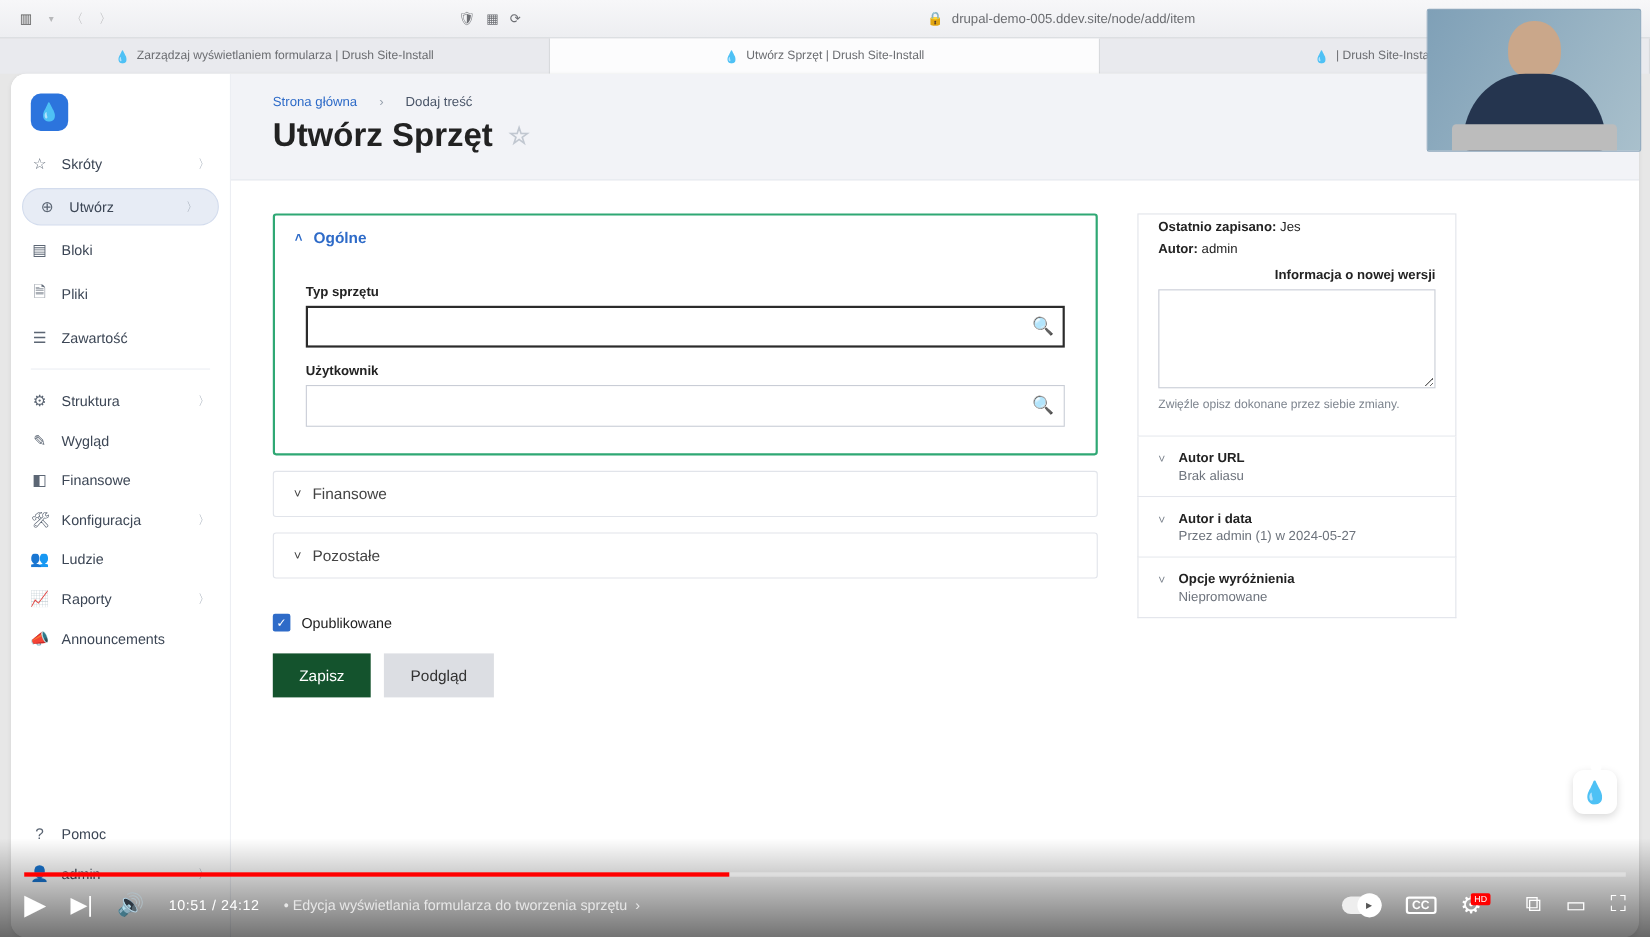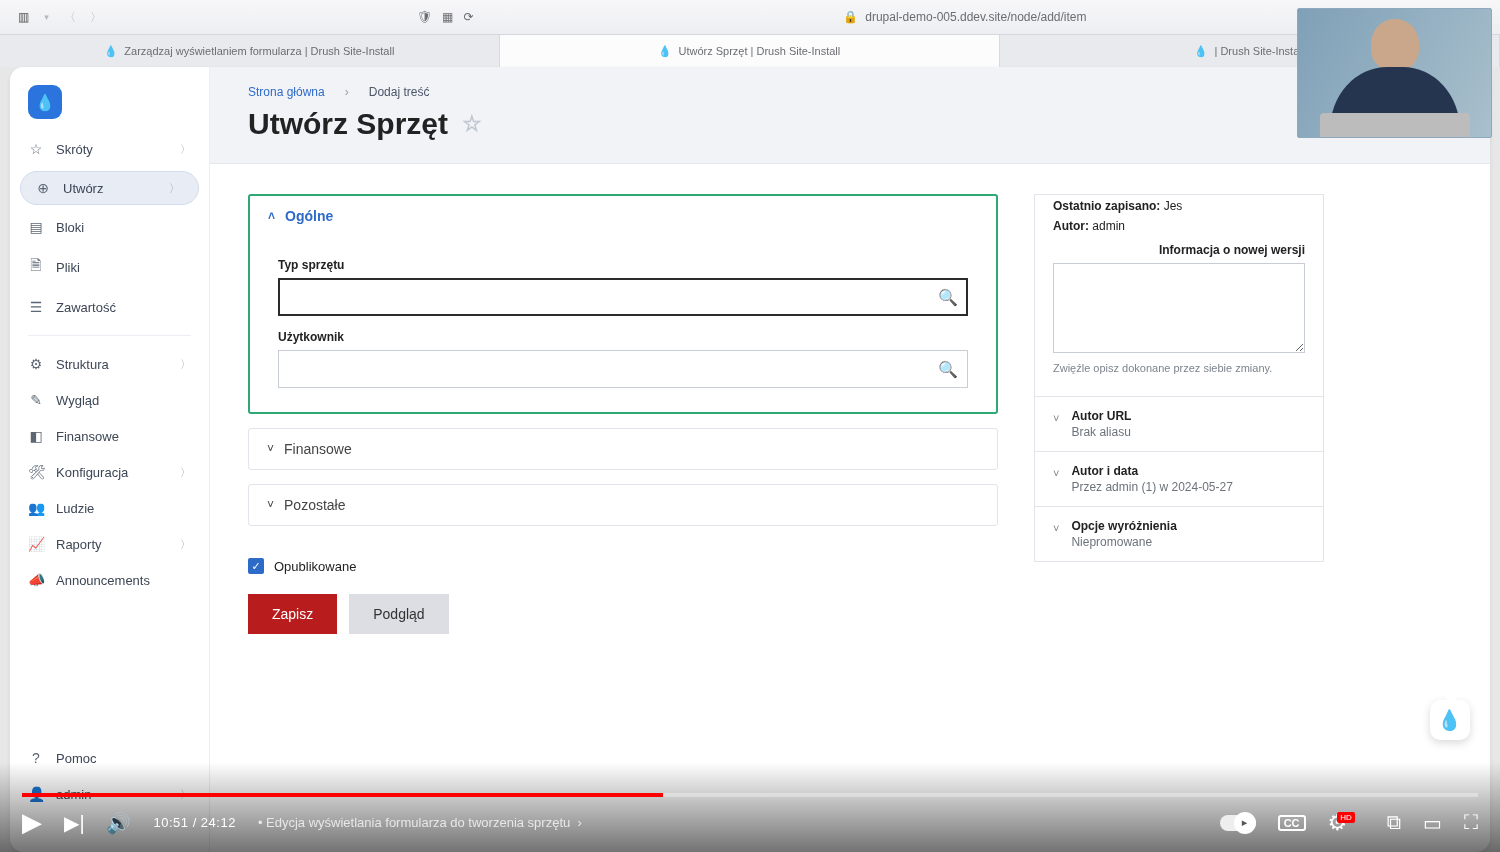--- a/index.html
+++ b/index.html
@@ -96,21 +96,21 @@
   }
   .field.focus .tinput{ border:2px solid #2b2b2b; }
   .field-wrap{position:relative;}
   .field-wrap .mag{position:absolute;right:10px;top:50%;transform:translateY(-50%);color:#8b8f97;}
 
   .checkbox-row{ margin-top:32px; display:flex; align-items:center; gap:10px; font-size:13px;}
   .chk{width:16px;height:16px;background:#2e6bc8;display:inline-flex;align-items:center;justify-content:center;color:#fff;font-size:11px;border-radius:2px;}
 
   .btnrow{margin-top:20px; display:flex; gap:12px;}
   .btn{ padding:12px 24px; font-size:14px; border:none; cursor:pointer;}
-  .btn.primary{ background:#b91c1c; color:#fff;}
+  .btn.primary{ background:#14532d; color:#fff;}
   .btn.secondary{ background:#dcdee3; color:#333;}
 
   
   .aside-box{ border:1px solid #e2e4ea; padding:4px 18px 22px; font-size:12px; background:#fff;}
   .aside-box .row{margin-bottom:6px;}
   .aside-box strong{font-weight:700;}
   .aside-box label.fl{font-weight:700; display:block; margin:10px 0 6px;text-align:right;}
   .tarea{width:100%;height:90px;border:1px solid #c9cdd6;resize:both;}
   .helper{color:#7d848e;font-size:11px;margin-top:6px;}
   .acc{ border:1px solid #e2e4ea; border-top:none; padding:12px 18px; font-size:12px; background:#fff;

